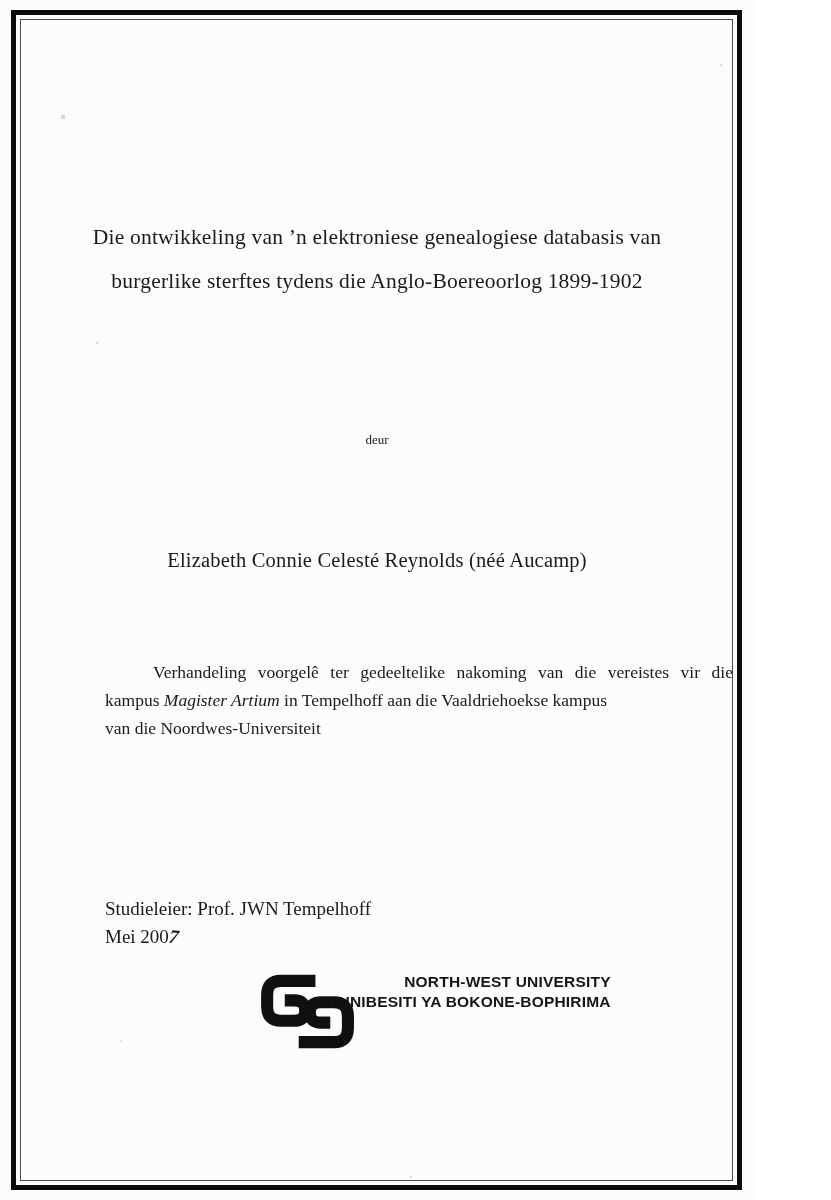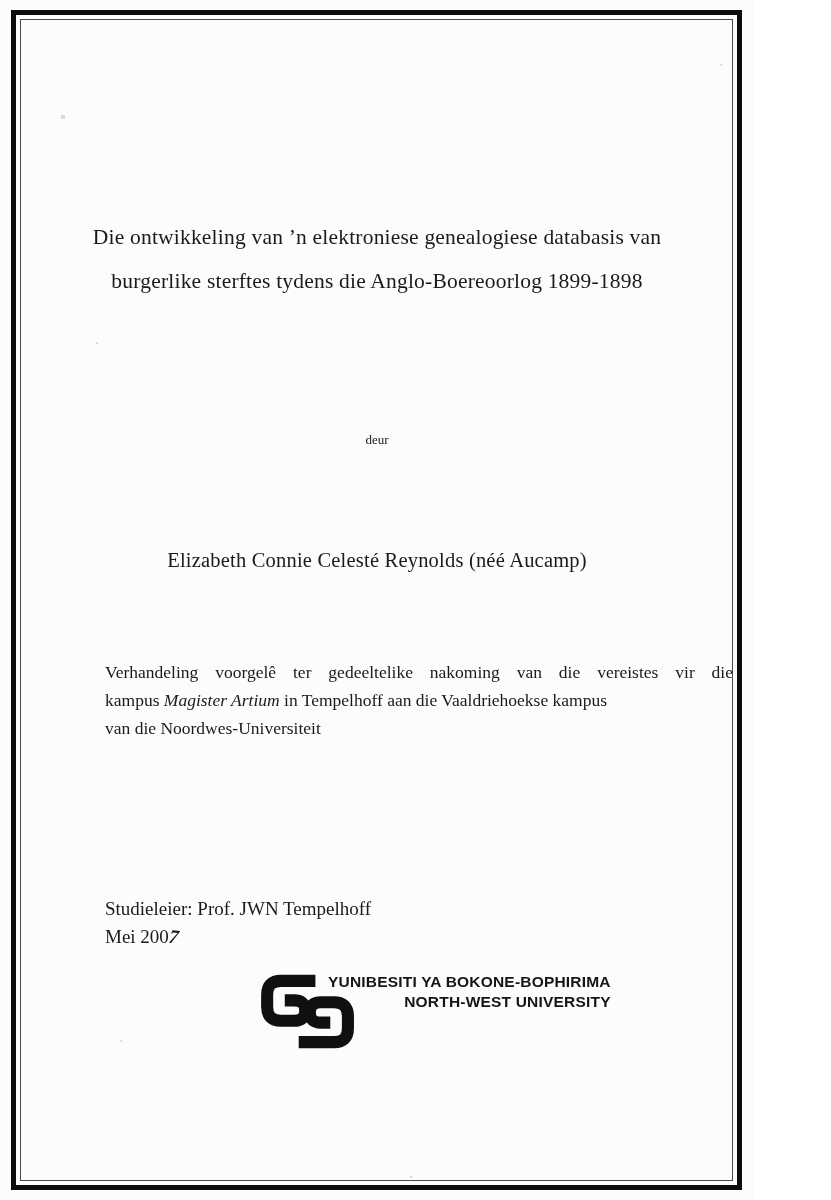--- a/index.html
+++ b/index.html
@@ -42,20 +42,21 @@
     margin-top:40px;
   }
   .submission{
     position:absolute;top:658px;left:105px;width:628px;
     font-size:17.5px;line-height:28px;
   }
   .submission .jline{
     display:block;
     text-align:justify;
     text-align-last:justify;
+    margin-left:48px;
   }
   .supervisor{
     position:absolute;top:884px;left:105px;
     font-size:19px;line-height:28px;margin-top:11px;
   }
   .seven{
     display:inline-block;
     transform:skewX(-14deg) rotate(6deg);
     font-weight:700;
   }
@@ -93,21 +94,21 @@
 <body>
 
 <div class="scan" style="--ink: #1a1a1a; --paper: #fcfcfa; --mark: #101010;">
 
   <div class="frame-outer"></div>
   <div class="frame-inner"></div>
   <div class="scan-noise"></div>
 
   <h1 class="title">
     <span>Die ontwikkeling van ’n elektroniese genealogiese databasis van</span><br>
-    <span>burgerlike sterftes tydens die Anglo-Boereoorlog 1899-1898</span>
+    <span>burgerlike sterftes tydens die Anglo-Boereoorlog 1899-1902</span>
   </h1>
 
   <div class="byline">deur</div>
 
   <div class="author">Elizabeth Connie Celesté Reynolds (néé Aucamp)</div>
 
   <div class="submission">
     <span class="jline">Verhandeling voorgelê ter gedeeltelike nakoming van die vereistes vir die</span>
     <span><span>kampus </span><i>Magister Artium</i><span> in Tempelhoff aan die Vaaldriehoekse kampus</span></span><br>
     <span>van die Noordwes-Universiteit</span>
@@ -119,18 +120,18 @@
   </div>
 
   <div class="logo">
     <svg class="logo-mark" width="104" height="91" viewBox="0 0 112 96" aria-hidden="true">
       <g fill="none" stroke="currentColor" stroke-width="13">
         <path d="M 64 15 L 27 15 Q 12 15 12 30 L 12 43 Q 12 58 27 58 L 41 58 Q 53 58 53 47 Q 53 36 41 36 L 31 36"></path>
         <path d="M 46 81 L 84 81 Q 99 81 99 66 L 99 53 Q 99 38 84 38 L 70 38 Q 58 38 58 49 Q 58 60 70 60 L 80 60"></path>
       </g>
     </svg>
     <div class="logo-text">
+      <span>NORTH-WEST UNIVERSITY</span>
       <span>YUNIBESITI YA BOKONE-BOPHIRIMA</span>
-      <span>NORTH-WEST UNIVERSITY</span>
     </div>
   </div>
 
 </div>
 
 </body></html>

